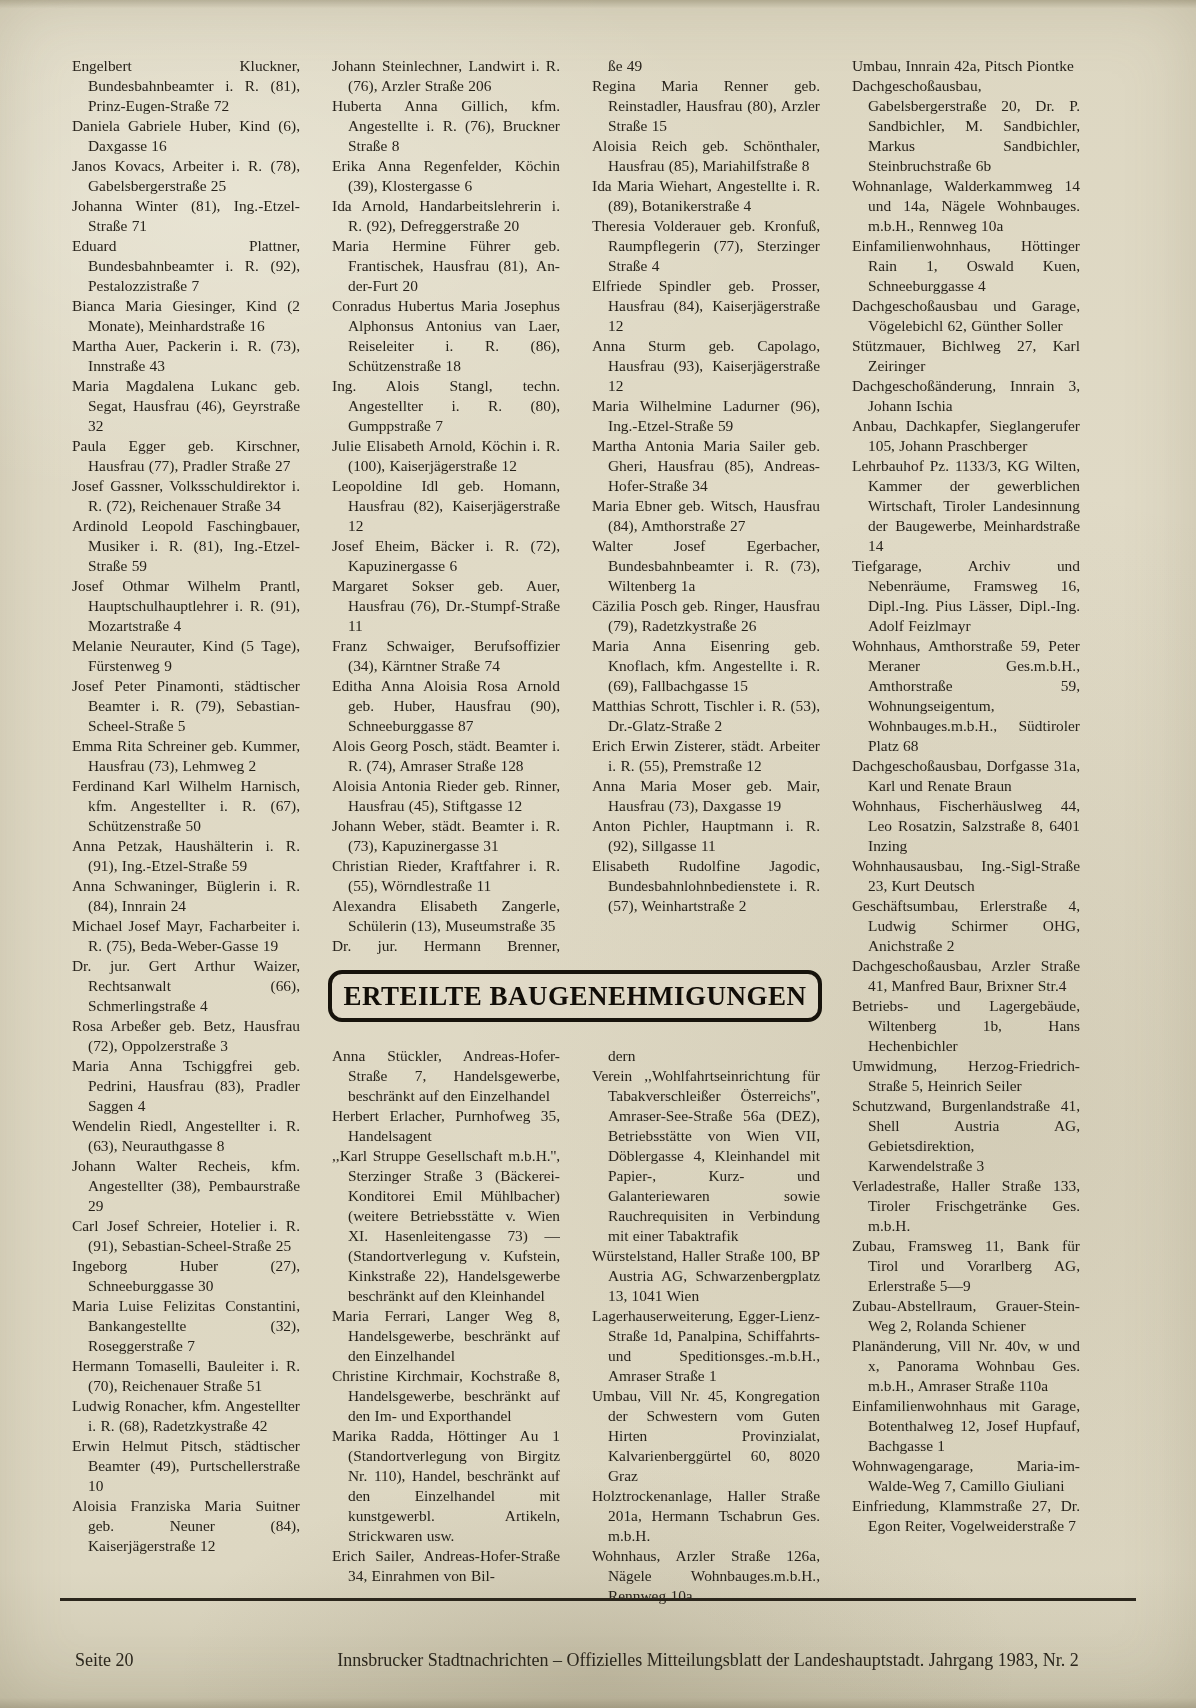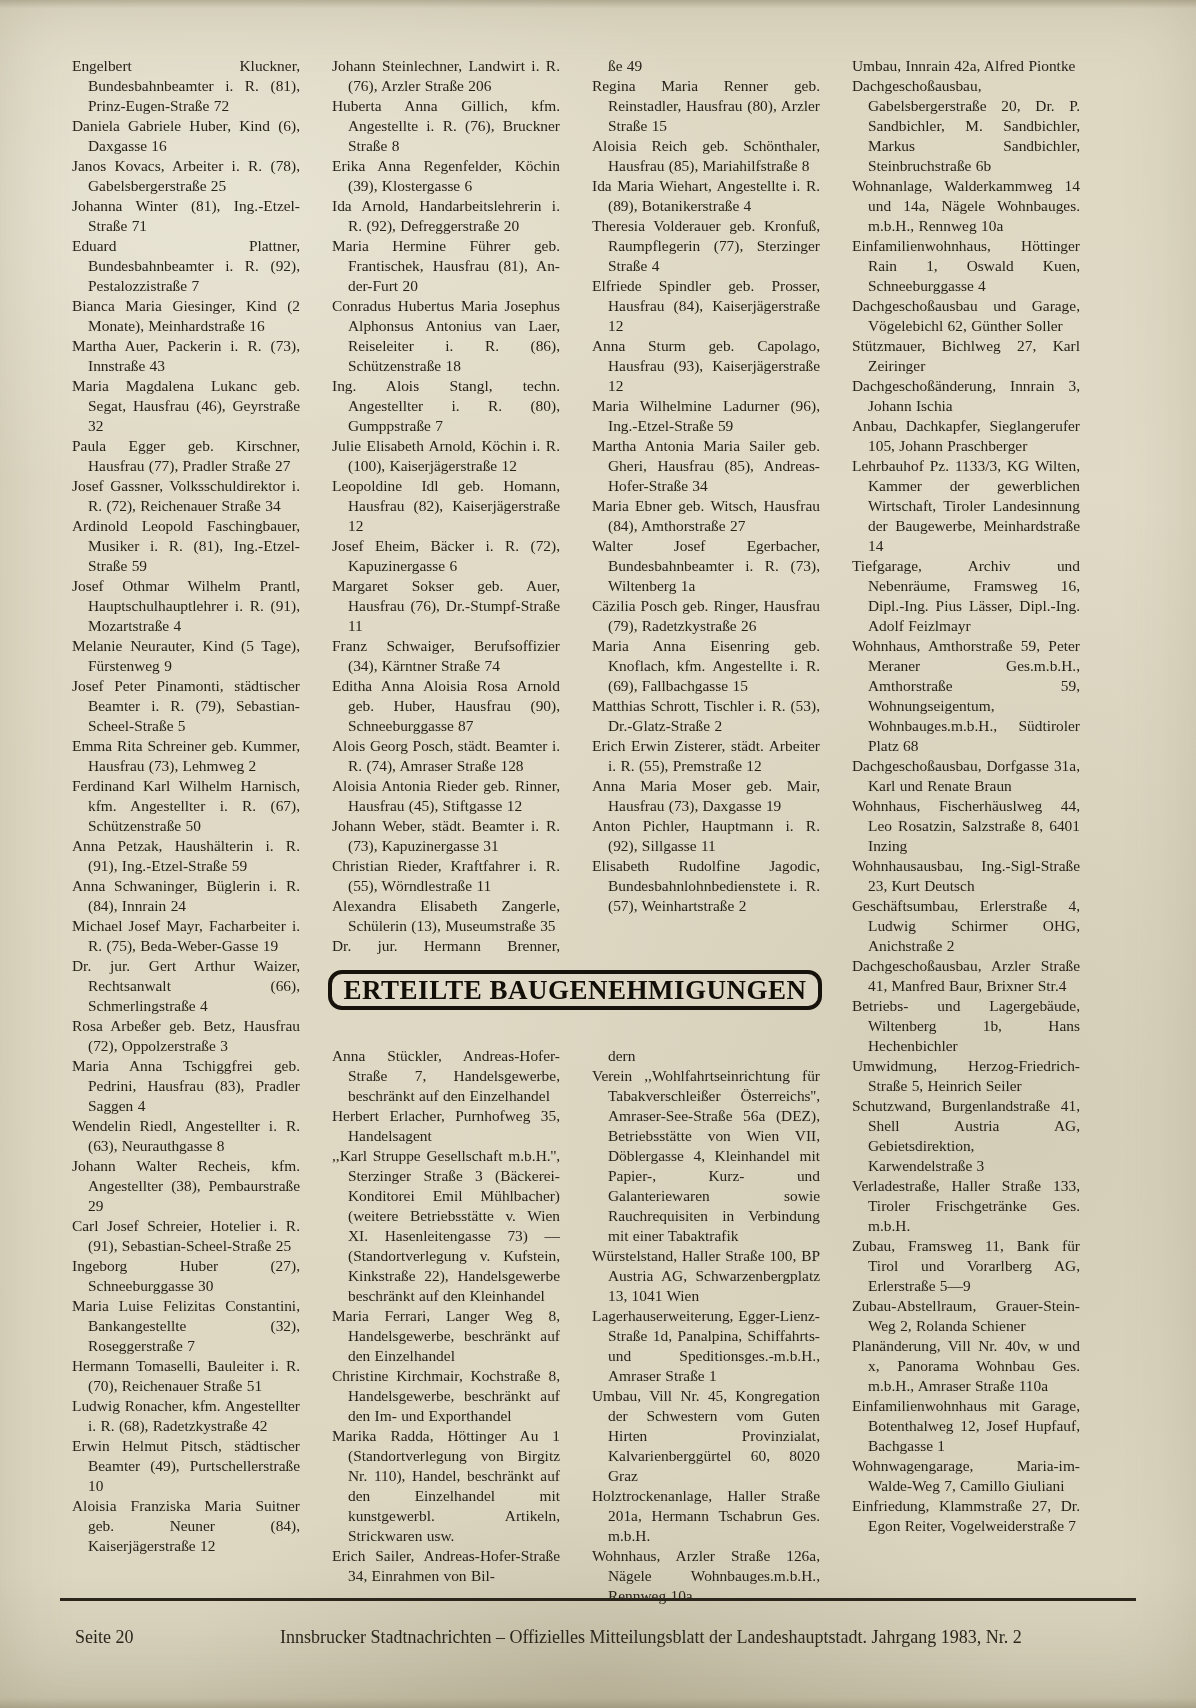--- a/index.html
+++ b/index.html
@@ -27,41 +27,41 @@
   .box-gap{height:90px;}
   .entry{
     margin:0;
     font-size:15.4px;line-height:20px;
     text-align:justify;
     text-indent:-16px;padding-left:16px;
     word-spacing:0.5px;
   }
   .entry.cont{text-indent:0;}
   .heading-box{
-    position:absolute;left:328px;top:970px;width:494px;height:40px;
+    position:absolute;left:328px;top:970px;width:494px;height:52px;
     border:4px solid #17130c;border-radius:14px;
-    display:flex;align-items:flex-end;justify-content:center;
+    display:flex;align-items:center;justify-content:center;
     box-sizing:border-box;
     background:rgba(228,222,205,0.35);
   }
   .heading-box .title{
     font-size:27px;font-weight:bold;color:#120e08;
     letter-spacing:0.5px;white-space:nowrap;
   }
   .footer-rule{
     position:absolute;left:60px;top:1598px;width:1076px;height:3px;
     background:#2b261c;
   }
   .footer{
     position:absolute;left:60px;top:1607px;width:1076px;
     display:flex;align-items:baseline;
     font-size:18px;color:#2b261c;
   }
-  .footer .left{width:220px;padding-left:15px;box-sizing:border-box;margin-top:20px;}
-  .footer .center{flex:1;text-align:left;white-space:nowrap;}
+  .footer .left{width:220px;padding-left:15px;box-sizing:border-box;}
+  .footer .center{flex:1;text-align:center;white-space:nowrap;margin-top:43px;}
 </style>
 </head>
 <body>
 
 <div class="page">
 
   <div class="cols">
 
     <div class="col">
         <p class="entry">Engelbert Kluckner, Bundesbahnbeamter i. R. (81), Prinz-Eugen-Straße 72</p>
@@ -158,21 +158,21 @@
           <p class="entry">Verein ,,Wohlfahrtseinrichtung für Tabakverschleißer Österreichs'', Amraser-See-Straße 56a (DEZ), Betriebsstätte von Wien VII, Döblergasse 4, Kleinhandel mit Papier-, Kurz- und Galanteriewaren sowie Rauchrequisiten in Verbindung mit einer Tabaktrafik</p>
           <p class="entry">Würstelstand, Haller Straße 100, BP Austria AG, Schwarzenbergplatz 13, 1041 Wien</p>
           <p class="entry">Lagerhauserweiterung, Egger-Lienz-Straße 1d, Panalpina, Schiffahrts- und Speditionsges.-m.b.H., Amraser Straße 1</p>
           <p class="entry">Umbau, Vill Nr. 45, Kongregation der Schwestern vom Guten Hirten Provinzialat, Kalvarienberggürtel 60, 8020 Graz</p>
           <p class="entry">Holztrockenanlage, Haller Straße 201a, Hermann Tschabrun Ges. m.b.H.</p>
           <p class="entry">Wohnhaus, Arzler Straße 126a, Nägele Wohnbauges.m.b.H., Rennweg 10a</p>
         </div>
     </div>
 
     <div class="col">
-        <p class="entry">Umbau, Innrain 42a, Alfred Piontke</p>
+        <p class="entry">Umbau, Innrain 42a, Pitsch Piontke</p>
         <p class="entry">Dachgeschoßausbau, Gabelsbergerstraße 20, Dr. P. Sandbichler, M. Sandbichler, Markus Sandbichler, Steinbruchstraße 6b</p>
         <p class="entry">Wohnanlage, Walderkammweg 14 und 14a, Nägele Wohnbauges. m.b.H., Rennweg 10a</p>
         <p class="entry">Einfamilienwohnhaus, Höttinger Rain 1, Oswald Kuen, Schneeburggasse 4</p>
         <p class="entry">Dachgeschoßausbau und Garage, Vögelebichl 62, Günther Soller</p>
         <p class="entry">Stützmauer, Bichlweg 27, Karl Zeiringer</p>
         <p class="entry">Dachgeschoßänderung, Innrain 3, Johann Ischia</p>
         <p class="entry">Anbau, Dachkapfer, Sieglangerufer 105, Johann Praschberger</p>
         <p class="entry">Lehrbauhof Pz. 1133/3, KG Wilten, Kammer der gewerblichen Wirtschaft, Tiroler Landesinnung der Baugewerbe, Meinhardstraße 14</p>
         <p class="entry">Tiefgarage, Archiv und Nebenräume, Framsweg 16, Dipl.-Ing. Pius Lässer, Dipl.-Ing. Adolf Feizlmayr</p>
         <p class="entry">Wohnhaus, Amthorstraße 59, Peter Meraner Ges.m.b.H., Amthorstraße 59, Wohnungseigentum, Wohnbauges.m.b.H., Südtiroler Platz 68</p>

